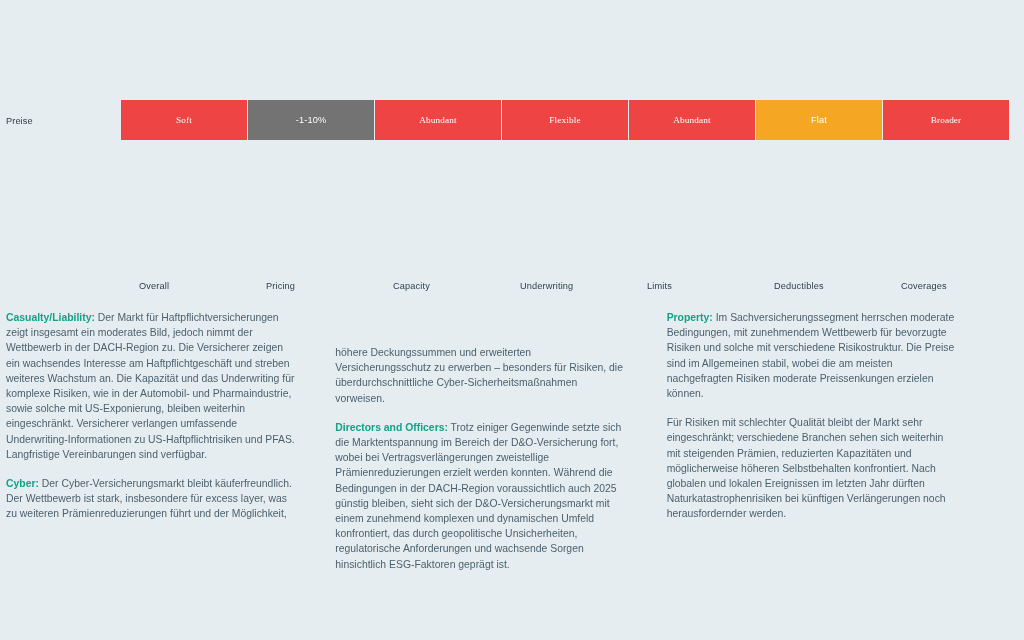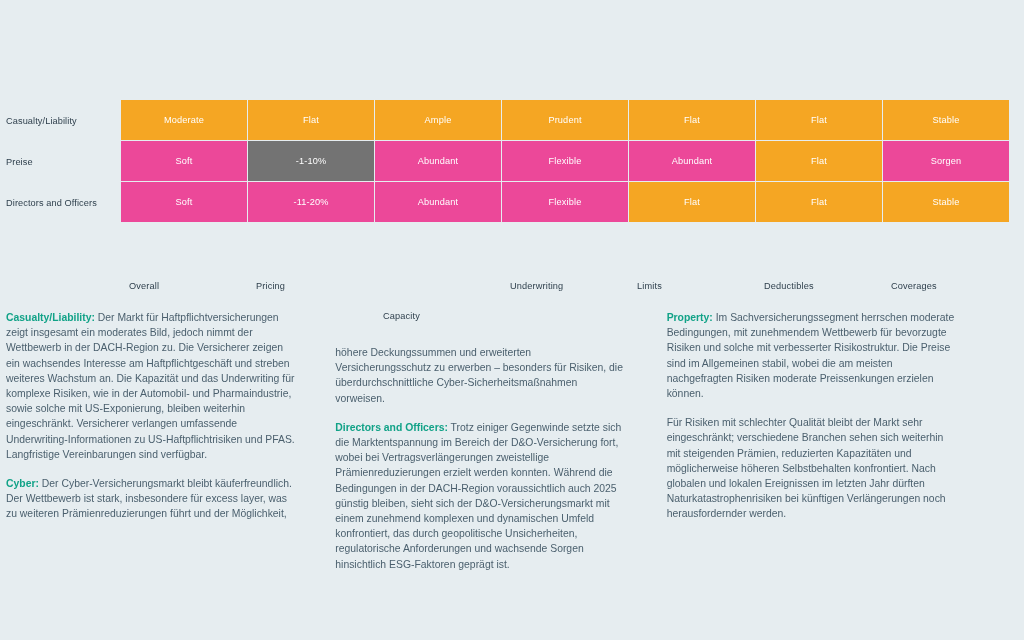--- a/index.html
+++ b/index.html
@@ -51,29 +51,29 @@
     text-align: center;
     vertical-align: middle;
     font-size: 9.2px;
     color: #ffffff;
     letter-spacing: 0.15px;
     border-right: 1.5px solid #e6edf0;
     border-bottom: 1.5px solid #e6edf0;
   }
 
   td.cell.orange      { background: #f5a623; }
-  td.cell.teal        { background: #ec4899; }
+  td.cell.teal        { background: #ef4444; font-family: Liberation Serif, serif; }
   td.cell.teal-light  { background: #737373; }
 
   td.tail { background: #e6edf0; }
 
   
   #column-headers {
     position: absolute;
-    left: 4px;
+    left: 14px;
     top: 281px;
     width: 896px;
     height: 20px;
   }
   #column-headers .hdr {
     position: absolute;
     font-size: 9.2px;
     color: #2e3f4c;
     letter-spacing: 0.15px;
     white-space: nowrap;
@@ -122,72 +122,50 @@
         <col class="data-col">
         <col class="data-col">
         <col class="data-col">
       <col class="data-col">
         <col class="data-col">
         <col class="data-col">
       <col class="tail-col">
     </colgroup>
     <tbody id="matrix-body">
         <tr>
-          <td class="rowlabel">Casualty/Liability</td>
-          <td class="cell orange">Moderate</td>
-          <td class="cell orange">Flat</td>
-          <td class="cell orange">Ample</td>
-          <td class="cell orange">Prudent</td>
-          <td class="cell orange">Flat</td>
-          <td class="cell orange">Flat</td>
-          <td class="cell orange">Stable</td>
-          <td class="tail"></td>
-        </tr>
-        <tr>
           <td class="rowlabel">Preise</td>
           <td class="cell teal">Soft</td>
           <td class="cell teal-light">-1-10%</td>
           <td class="cell teal">Abundant</td>
           <td class="cell teal">Flexible</td>
           <td class="cell teal">Abundant</td>
           <td class="cell orange">Flat</td>
-          <td class="cell teal">Sorgen</td>
-          <td class="tail"></td>
-        </tr>
-        <tr>
-          <td class="rowlabel">Directors and Officers</td>
-          <td class="cell teal">Soft</td>
-          <td class="cell teal">-11-20%</td>
-          <td class="cell teal">Abundant</td>
-          <td class="cell teal">Flexible</td>
-          <td class="cell orange">Flat</td>
-          <td class="cell orange">Flat</td>
-          <td class="cell orange">Stable</td>
+          <td class="cell teal">Broader</td>
           <td class="tail"></td>
         </tr>
       </tbody>
   </table>
 </div>
 
 <div id="column-headers">
     <div class="hdr" style="left: 125px;">Overall</div>
     <div class="hdr" style="left: 252px;">Pricing</div>
-    <div class="hdr" style="left: 379px; margin-top: 30px;">Capacity</div>
+    <div class="hdr" style="left: 379px;">Capacity</div>
     <div class="hdr" style="left: 506px;">Underwriting</div>
     <div class="hdr" style="left: 633px;">Limits</div>
     <div class="hdr" style="left: 760px;">Deductibles</div>
     <div class="hdr" style="left: 887px;">Coverages</div>
   </div>
 
 <div id="prose">
   <div class="prose-col" id="prose-col-1">
       <div class="para"><span class="lede">Casualty/Liability:</span><span> Der Markt für Haftpflichtversicherungen zeigt insgesamt ein moderates Bild, jedoch nimmt der Wettbewerb in der DACH-Region zu. Die Versicherer zeigen ein wachsendes Interesse am Haftpflichtgeschäft und streben weiteres Wachstum an. Die Kapazität und das Underwriting für komplexe Risiken, wie in der Automobil- und Pharmaindustrie, sowie solche mit US-Exponierung, bleiben weiterhin eingeschränkt. Versicherer verlangen umfassende Underwriting-Informationen zu US-Haftpflichtrisiken und PFAS. Langfristige Vereinbarungen sind verfügbar.</span></div>
       <div class="para"><span class="lede">Cyber:</span><span> Der Cyber-Versicherungsmarkt bleibt käuferfreundlich. Der Wettbewerb ist stark, insbesondere für excess layer, was zu weiteren Prämienreduzierungen führt und der Möglichkeit,</span></div>
     </div>
   <div class="prose-col" id="prose-col-2">
       <div class="para"><span>höhere Deckungssummen und erweiterten Versicherungsschutz zu erwerben – besonders für Risiken, die überdurchschnittliche Cyber-Sicherheitsmaßnahmen vorweisen.</span></div>
       <div class="para"><span class="lede">Directors and Officers:</span><span> Trotz einiger Gegenwinde setzte sich die Marktentspannung im Bereich der D&amp;O-Versicherung fort, wobei bei Vertragsverlängerungen zweistellige Prämienreduzierungen erzielt werden konnten. Während die Bedingungen in der DACH-Region voraussichtlich auch 2025 günstig bleiben, sieht sich der D&amp;O-Versicherungsmarkt mit einem zunehmend komplexen und dynamischen Umfeld konfrontiert, das durch geopolitische Unsicherheiten, regulatorische Anforderungen und wachsende Sorgen hinsichtlich ESG-Faktoren geprägt ist.</span></div>
     </div>
   <div class="prose-col" id="prose-col-3">
-      <div class="para"><span class="lede">Property:</span><span> Im Sachversicherungssegment herrschen moderate Bedingungen, mit zunehmendem Wettbewerb für bevorzugte Risiken und solche mit verbesserter Risikostruktur. Die Preise sind im Allgemeinen stabil, wobei die am meisten nachgefragten Risiken moderate Preissenkungen erzielen können.</span></div>
+      <div class="para"><span class="lede">Property:</span><span> Im Sachversicherungssegment herrschen moderate Bedingungen, mit zunehmendem Wettbewerb für bevorzugte Risiken und solche mit verschiedene Risikostruktur. Die Preise sind im Allgemeinen stabil, wobei die am meisten nachgefragten Risiken moderate Preissenkungen erzielen können.</span></div>
       <div class="para"><span>Für Risiken mit schlechter Qualität bleibt der Markt sehr eingeschränkt; verschiedene Branchen sehen sich weiterhin mit steigenden Prämien, reduzierten Kapazitäten und möglicherweise höheren Selbstbehalten konfrontiert. Nach globalen und lokalen Ereignissen im letzten Jahr dürften Naturkatastrophenrisiken bei künftigen Verlängerungen noch herausfordernder werden.</span></div>
     </div>
 </div>
 
 </body></html>

